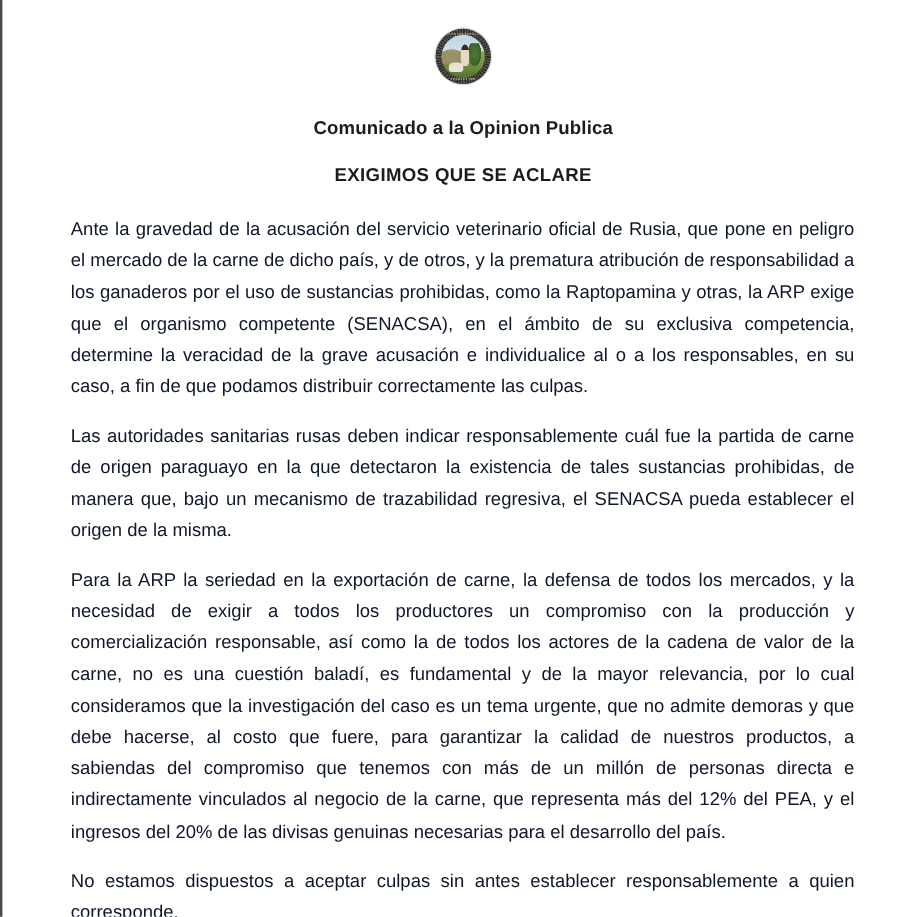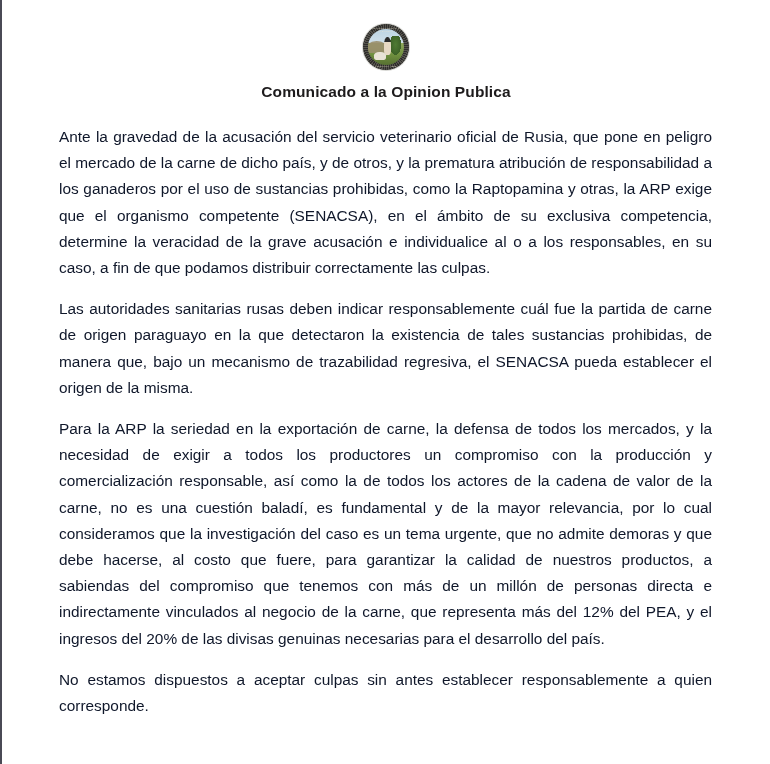--- a/index.html
+++ b/index.html
@@ -105,21 +105,21 @@
   .seal-text-bottom { bottom: 2.5px; }
 
   
   .heading {
     text-align: center;
     font-weight: bold;
     color: #1d1b1c;
   }
   .heading-main {
     font-size: 15.5px;
-    margin-top: 13px;
+    margin-top: 29px;
     letter-spacing: .1px;
   }
   .heading-sub {
     font-size: 15.5px;
     margin-top: 21px;
     letter-spacing: .3px;
   }
 
   
   .body-copy {
@@ -150,20 +150,21 @@
         <div class="seal-tree"></div>
         <div class="seal-figure"></div>
         <div class="seal-cow"></div>
       </div>
       <div class="seal-text-top">ASOCIACION RURAL DEL PARAGUAY</div>
       <div class="seal-text-bottom">FUNDADA 1885</div>
     </div>
   </div>
 
   <div class="heading heading-main">Comunicado a la Opinion Publica</div>
+  <div class="heading heading-sub">EXIGIMOS QUE SE ACLARE</div>
 
   <div class="body-copy">
     <p class="para">Ante la gravedad de la acusación del servicio veterinario oficial de Rusia, que pone en peligro el mercado de la carne de dicho país, y de otros, y la prematura atribución de responsabilidad a los ganaderos por el uso de sustancias prohibidas, como la Raptopamina y otras, la ARP exige que el organismo competente (SENACSA), en el ámbito de su exclusiva competencia, determine la veracidad de la grave acusación e individualice al o a los responsables, en su caso, a fin de que podamos distribuir correctamente las culpas.</p>
     <p class="para">Las autoridades sanitarias rusas deben indicar responsablemente cuál fue la partida de carne de origen paraguayo en la que detectaron la existencia de tales sustancias prohibidas, de manera que, bajo un mecanismo de trazabilidad regresiva, el SENACSA pueda establecer el origen de la misma.</p>
     <p class="para">Para la ARP la seriedad en la exportación de carne, la defensa de todos los mercados, y la necesidad de exigir a todos los productores un compromiso con la producción y comercialización responsable, así como la de todos los actores de la cadena de valor de la carne, no es una cuestión baladí, es fundamental y de la mayor relevancia, por lo cual consideramos que la investigación del caso es un tema urgente, que no admite demoras y que debe hacerse, al costo que fuere, para garantizar la calidad de nuestros productos, a sabiendas del compromiso que tenemos con más de un millón de personas directa e indirectamente vinculados al negocio de la carne, que representa más del 12% del PEA, y el ingresos del 20% de las divisas genuinas necesarias para el desarrollo del país.</p>
     <p class="para">No estamos dispuestos a aceptar culpas sin antes establecer responsablemente a quien corresponde.</p>
   </div>
 
 </div>
 

